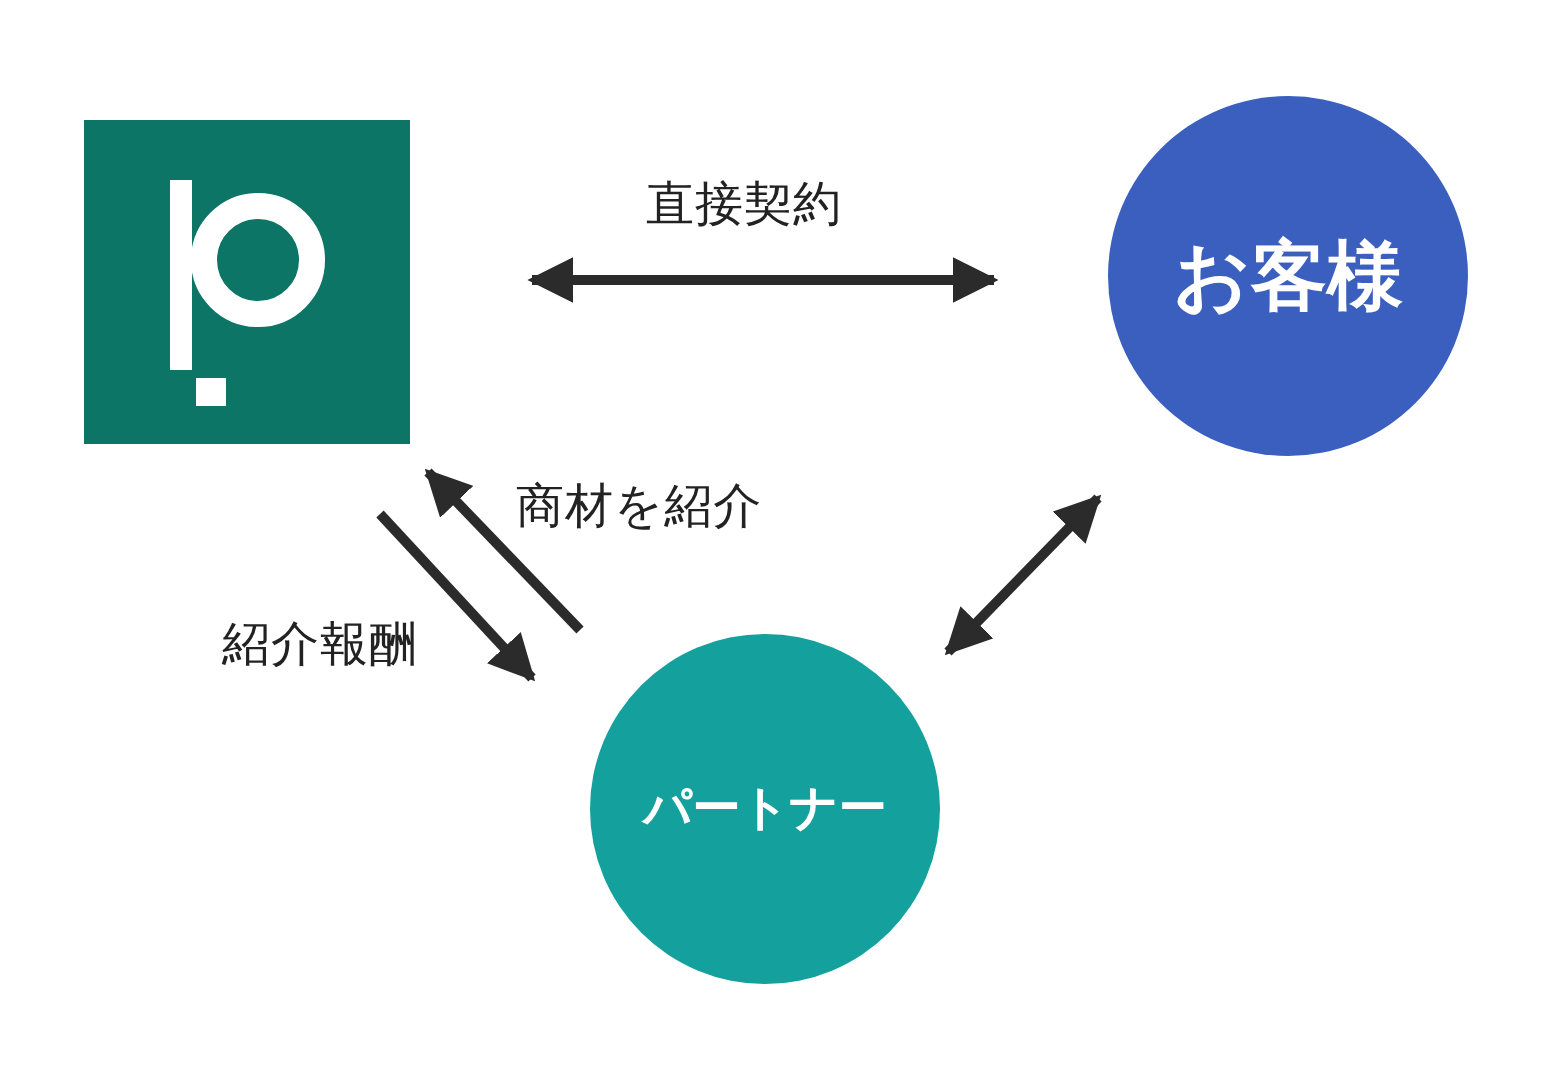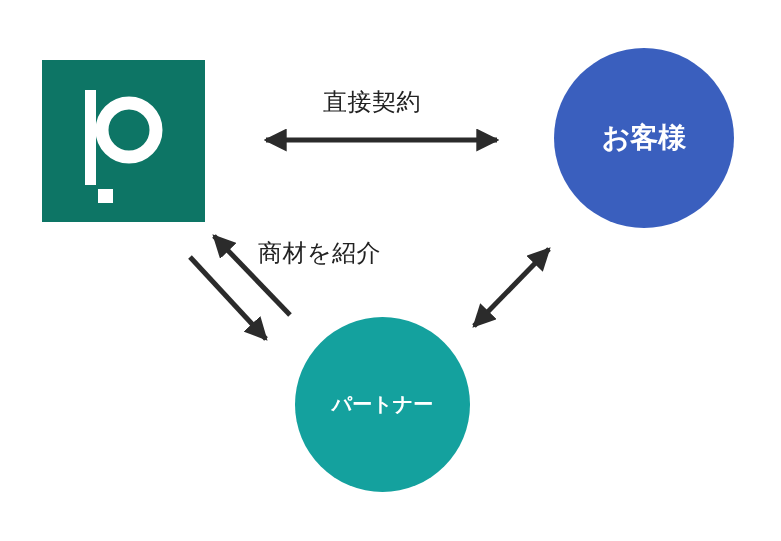--- a/index.html
+++ b/index.html
@@ -15,25 +15,25 @@
     left:42px;top:60px;width:163px;height:162px;
   }
   .circle{
     border-radius:50%;
     color:#fff;
     font-weight:700;
     text-align:center;
   }
   .customer-circle{
     left:554px;top:48px;width:180px;height:180px;
-    font-size:28px;
+    font-size:38px;
   }
   .partner-circle{
     left:295px;top:317px;width:175px;height:175px;
-    font-size:20px;
+    font-size:24px;
     line-height:1.55;
   }
   .edge-label{
     position:absolute;
     font-size:24px;
     font-weight:500;
     color:#222;
     white-space:nowrap;
     letter-spacing:0.5px;
   }
@@ -72,14 +72,15 @@
   <div class="node circle customer-circle" style="background-color: rgb(58, 95, 190);">
     <span style="color: rgb(255, 255, 255);">お客様</span>
   </div>
 
   <div class="node circle partner-circle" style="background-color: rgb(20, 161, 158);">
     <span style="color: rgb(255, 255, 255);">パートナー</span>
   </div>
 
   <div class="edge-label lbl-direct" style="color: rgb(34, 34, 34);">直接契約</div>
   <div class="edge-label lbl-refer-customers" style="color: rgb(34, 34, 34);">商材を紹介</div>
+  <div class="edge-label lbl-reward" style="color: rgb(34, 34, 34);">紹介報酬</div>
 
 </div>
 
 </body></html>

